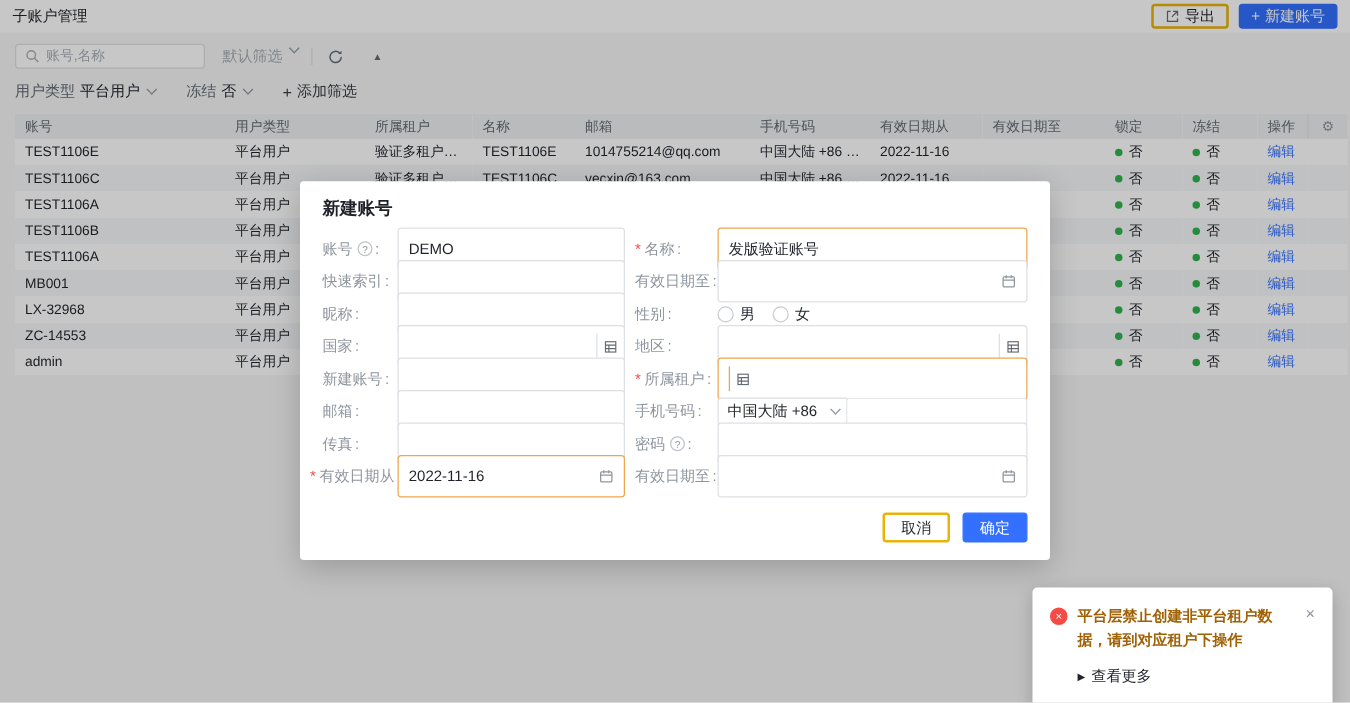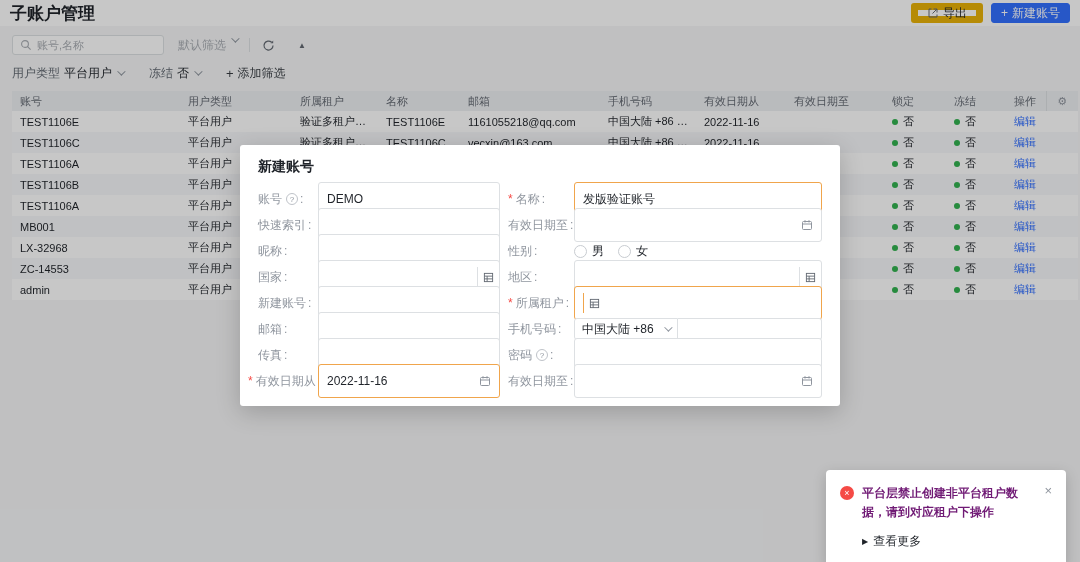--- a/index.html
+++ b/index.html
@@ -2,24 +2,24 @@
 <html><head>
 <meta charset="utf-8">
 <style>
   * { margin:0; padding:0; box-sizing:border-box; }
   html,body { width:1080px; height:562px; overflow:hidden; }
   body { font-family:"Liberation Sans","DejaVu Sans",sans-serif; font-size:12px; color:#1f2329; background:#fff; position:relative; }
 
   
   .page { position:absolute; inset:0; background:#f6f7f8; }
   .page-header { height:26px; background:#fff; display:flex; align-items:center; padding:0 10px; }
-  .page-title { font-size:17px; font-weight:bold; }
+  .page-title { font-size:12px; font-weight:normal; }
   .header-actions { margin-left:auto; display:flex; gap:8px; align-items:center; }
   .btn { display:inline-flex; align-items:center; gap:4px; height:20px; padding:0 9px; border-radius:3px; font-size:12px; cursor:pointer; }
-  .btn-plain { background:#fff; border:7px solid #eab308; color:#1f2329; }
+  .btn-plain { background:#fff; border:2px solid #eab308; color:#1f2329; }
   .btn-primary { background:#3370ff; border:1px solid #3370ff; color:#fff; }
   .icon-12 { width:12px; height:12px; display:inline-block; }
 
   .content { position:absolute; top:26px; left:0; right:0; bottom:0; padding:8px 12px; }
 
   .toolbar { display:flex; align-items:center; height:22px; margin-bottom:7px; }
   .search-box { display:flex; align-items:center; gap:5px; width:152px; height:20px; border:1px solid #dde0e3; border-radius:3px; background:#fff; padding:0 7px; }
   .search-box input { border:none; outline:none; width:100%; font-size:11px; background:transparent; color:#1f2329; }
   .search-box input::placeholder { color:#a9adb3; }
   .muted { color:#a9adb3; }
@@ -73,21 +73,21 @@
   .radio .rb { width:13px; height:13px; border:1px solid #c8ccd1; border-radius:50%; background:#fff; }
   .phone-select { width:104px; height:22px; border:1px solid #dde0e3; border-radius:3px 0 0 3px; display:flex; align-items:center; padding:0 7px; font-size:12px; background:#fff; flex:none; }
   .phone-input { flex:1; height:22px; border:1px solid #dde0e3; border-left:none; border-radius:0 3px 3px 0; background:#fff; }
   .modal-footer { display:flex; justify-content:flex-end; gap:10px; margin-top:18px; }
   .btn-lg { height:24px; padding:0 13px; border-radius:3px; font-size:12px; display:inline-flex; align-items:center; cursor:pointer; }
 
   
   .toast { position:absolute; left:826px; top:470px; width:240px; background:#fff; border-radius:4px; box-shadow:0 4px 14px rgba(0,0,0,.18); z-index:30; padding:14px 14px 12px; }
   .toast-row { display:flex; gap:8px; }
   .err-ico { width:14px; height:14px; border-radius:50%; background:#f54a45; color:#fff; font-size:9px; display:flex; align-items:center; justify-content:center; flex:none; margin-top:2px; }
-  .toast-msg { font-size:12px; font-weight:600; line-height:1.55; color:#701a75; width:172px; }
+  .toast-msg { font-size:12px; font-weight:600; line-height:1.55; color:#a16207; width:172px; }
   .toast-close { color:#8f959e; font-size:13px; cursor:pointer; margin-left:auto; line-height:1; }
   .toast-more { display:flex; align-items:center; gap:5px; margin:12px 0 4px 22px; font-size:12px; color:#1f2329; cursor:pointer; }
   .toast-more .tri { font-size:8px; }
 
   svg { display:block; }
 </style>
 </head>
 <body>
 
 <div class="page">
@@ -184,21 +184,21 @@
             <th>操作</th>
             <th class="gear-col"><span>⚙</span></th>
           </tr>
         </thead>
       <tbody id="tbody">
           <tr>
             <td>TEST1106E</td>
             <td>平台用户</td>
             <td>验证多租户账号03</td>
             <td>TEST1106E</td>
-            <td>1161055218@qq.com</td>
+            <td>1014755214@qq.com</td>
             <td>中国大陆 +86 | 1520...</td>
             <td>2022-11-16</td>
             <td></td>
             <td><span class="dot"></span><span>否</span></td>
             <td><span class="dot"></span><span>否</span></td>
             <td><span class="link">编辑</span></td>
             <td></td>
           </tr>
           <tr>
             <td>TEST1106C</td>
@@ -503,20 +503,24 @@
         <span class="suffix-icon">
           <svg viewBox="0 0 12 12" width="12" height="12">
               <rect x="1.5" y="2.5" width="9" height="8" rx="1" fill="none" stroke="#8f959e"></rect>
               <path d="M1.5 5h9M4 1.2v2.3M8 1.2v2.3" stroke="#8f959e" fill="none"></path>
             </svg>
         </span>
       </span>
     </div>
   </div>
 
+  <div class="modal-footer">
+    <span class="btn-lg btn-plain">取消</span>
+    <span class="btn-lg btn-primary">确定</span>
+  </div>
 </div>
 
 <div class="toast">
   <div class="toast-row">
     <span class="err-ico">×</span>
     <span class="toast-msg">平台层禁止创建非平台租户数据，请到对应租户下操作</span>
     <span class="toast-close">×</span>
   </div>
   <div class="toast-more">
     <span class="tri">▶</span>

